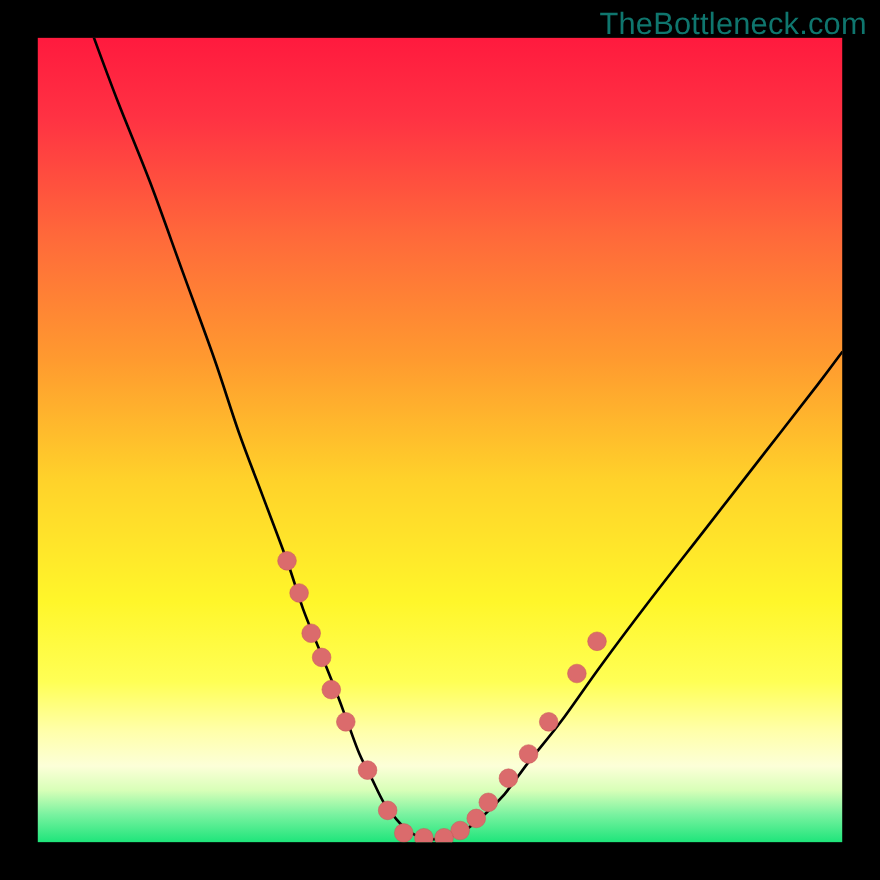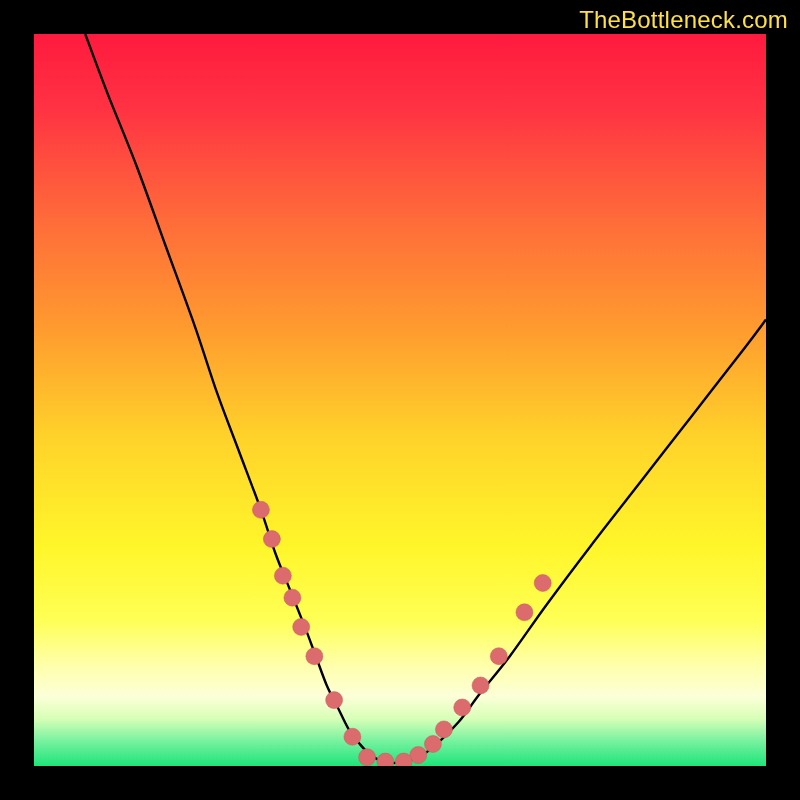--- a/index.html
+++ b/index.html
@@ -24,22 +24,22 @@
     top: 34px;
     left: 34px;
     width: 732px;
     height: 732px;
     overflow: hidden;
   }
   .watermark {
     position: absolute;
     top: 6px;
     right: 12px;
-    color: #fde047;
-    font-size: 24px;
+    color: #0f766e;
+    font-size: 28px;
     font-weight: 400;
     letter-spacing: 0.2px;
   }
   svg {
     position: absolute;
     inset: 0;
   }
 </style>
 </head>
 <body>

